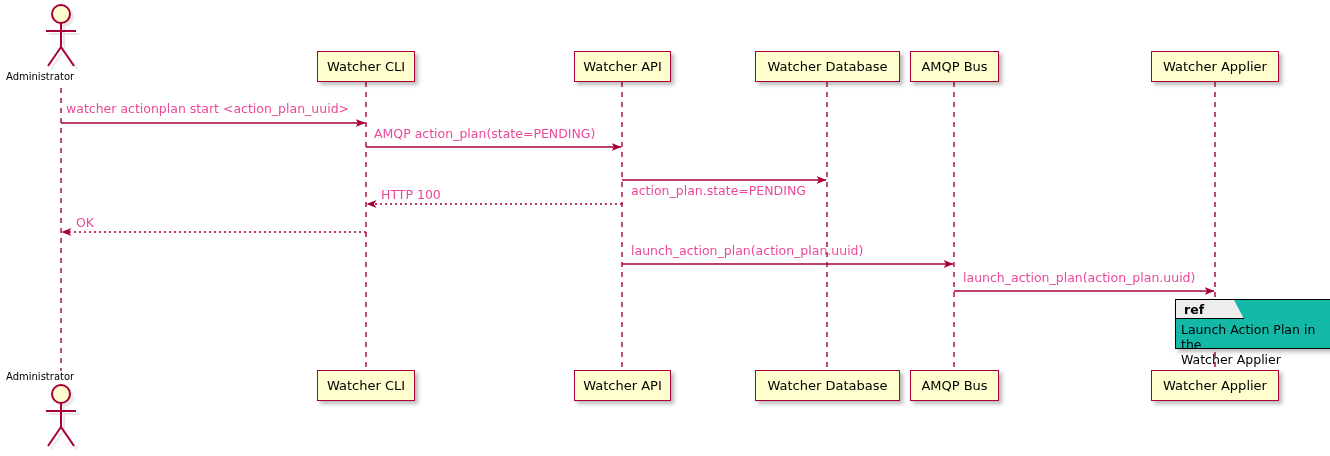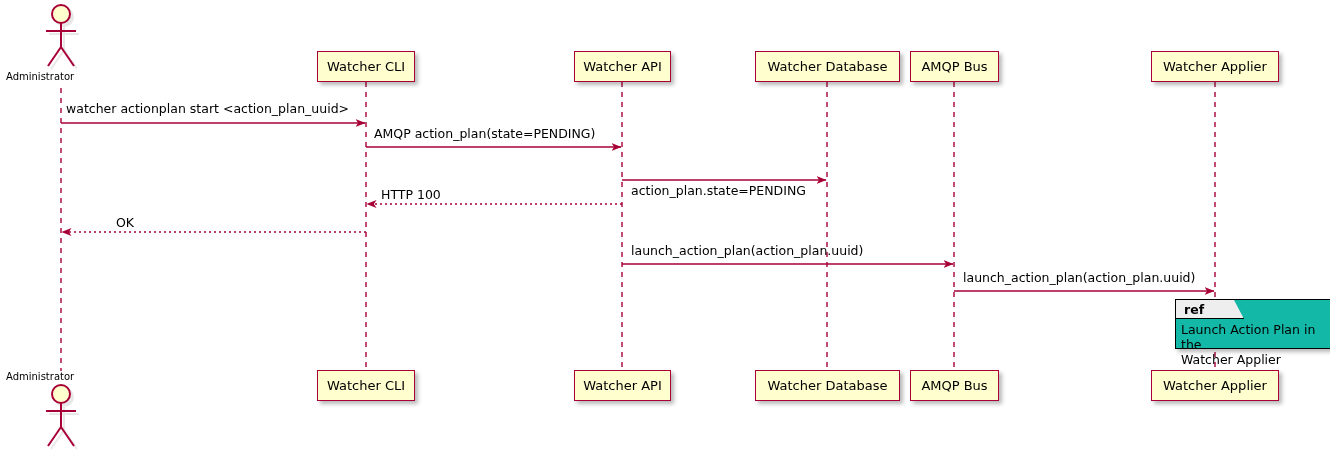--- a/index.html
+++ b/index.html
@@ -21,21 +21,21 @@
     position: absolute;
     left: 0;
     top: 0;
     width: 1330px;
     height: 456px;
   }
   .msg-label {
     position: absolute;
     font-family: "DejaVu Sans", sans-serif;
     font-size: 12.5px;
-    color: #000000;
+    color: #ec4899;
     white-space: nowrap;
     line-height: 14px;
   }
   .participant-box {
     position: absolute;
     background: #FEFECE;
     border: 1.5px solid #A80036;
     box-sizing: border-box;
     display: flex;
     align-items: center;
@@ -192,21 +192,21 @@
     </div>
   <div id="actor-labels">
       <div class="actor-label" style="left: 6px; top: 71px;">Administrator</div>
       <div class="actor-label" style="left: 6px; top: 371px;">Administrator</div>
     </div>
   <div id="message-labels">
       <div class="msg-label" style="left: 66px; top: 102px;">watcher actionplan start &lt;action_plan_uuid&gt;</div>
       <div class="msg-label" style="left: 374px; top: 127px;">AMQP action_plan(state=PENDING)</div>
       <div class="msg-label" style="left: 631px; top: 160px; margin-top: 24px;">action_plan.state=PENDING</div>
       <div class="msg-label" style="left: 381px; top: 188px;">HTTP 100</div>
-      <div class="msg-label" style="left: 76px; top: 216px; margin-left: 40px;">OK</div>
+      <div class="msg-label" style="left: 76px; top: 216px;">OK</div>
       <div class="msg-label" style="left: 631px; top: 244px;">launch_action_plan(action_plan.uuid)</div>
       <div class="msg-label" style="left: 963px; top: 271px;">launch_action_plan(action_plan.uuid)</div>
     </div>
   <div id="fragments">
       <div class="ref-box" style="left: 1155px; top: 299px; width: 165px; height: 50px;">
         <div class="ref-tab" style="width: 68px; clip-path: polygon(0px 0px, calc(100% - 10px) 0px, 100% 100%, 0px 100%);"></div>
         <div class="ref-tab-text">ref</div>
         <div class="ref-body">Launch Action Plan in the
 Watcher Applier</div>
       </div>

